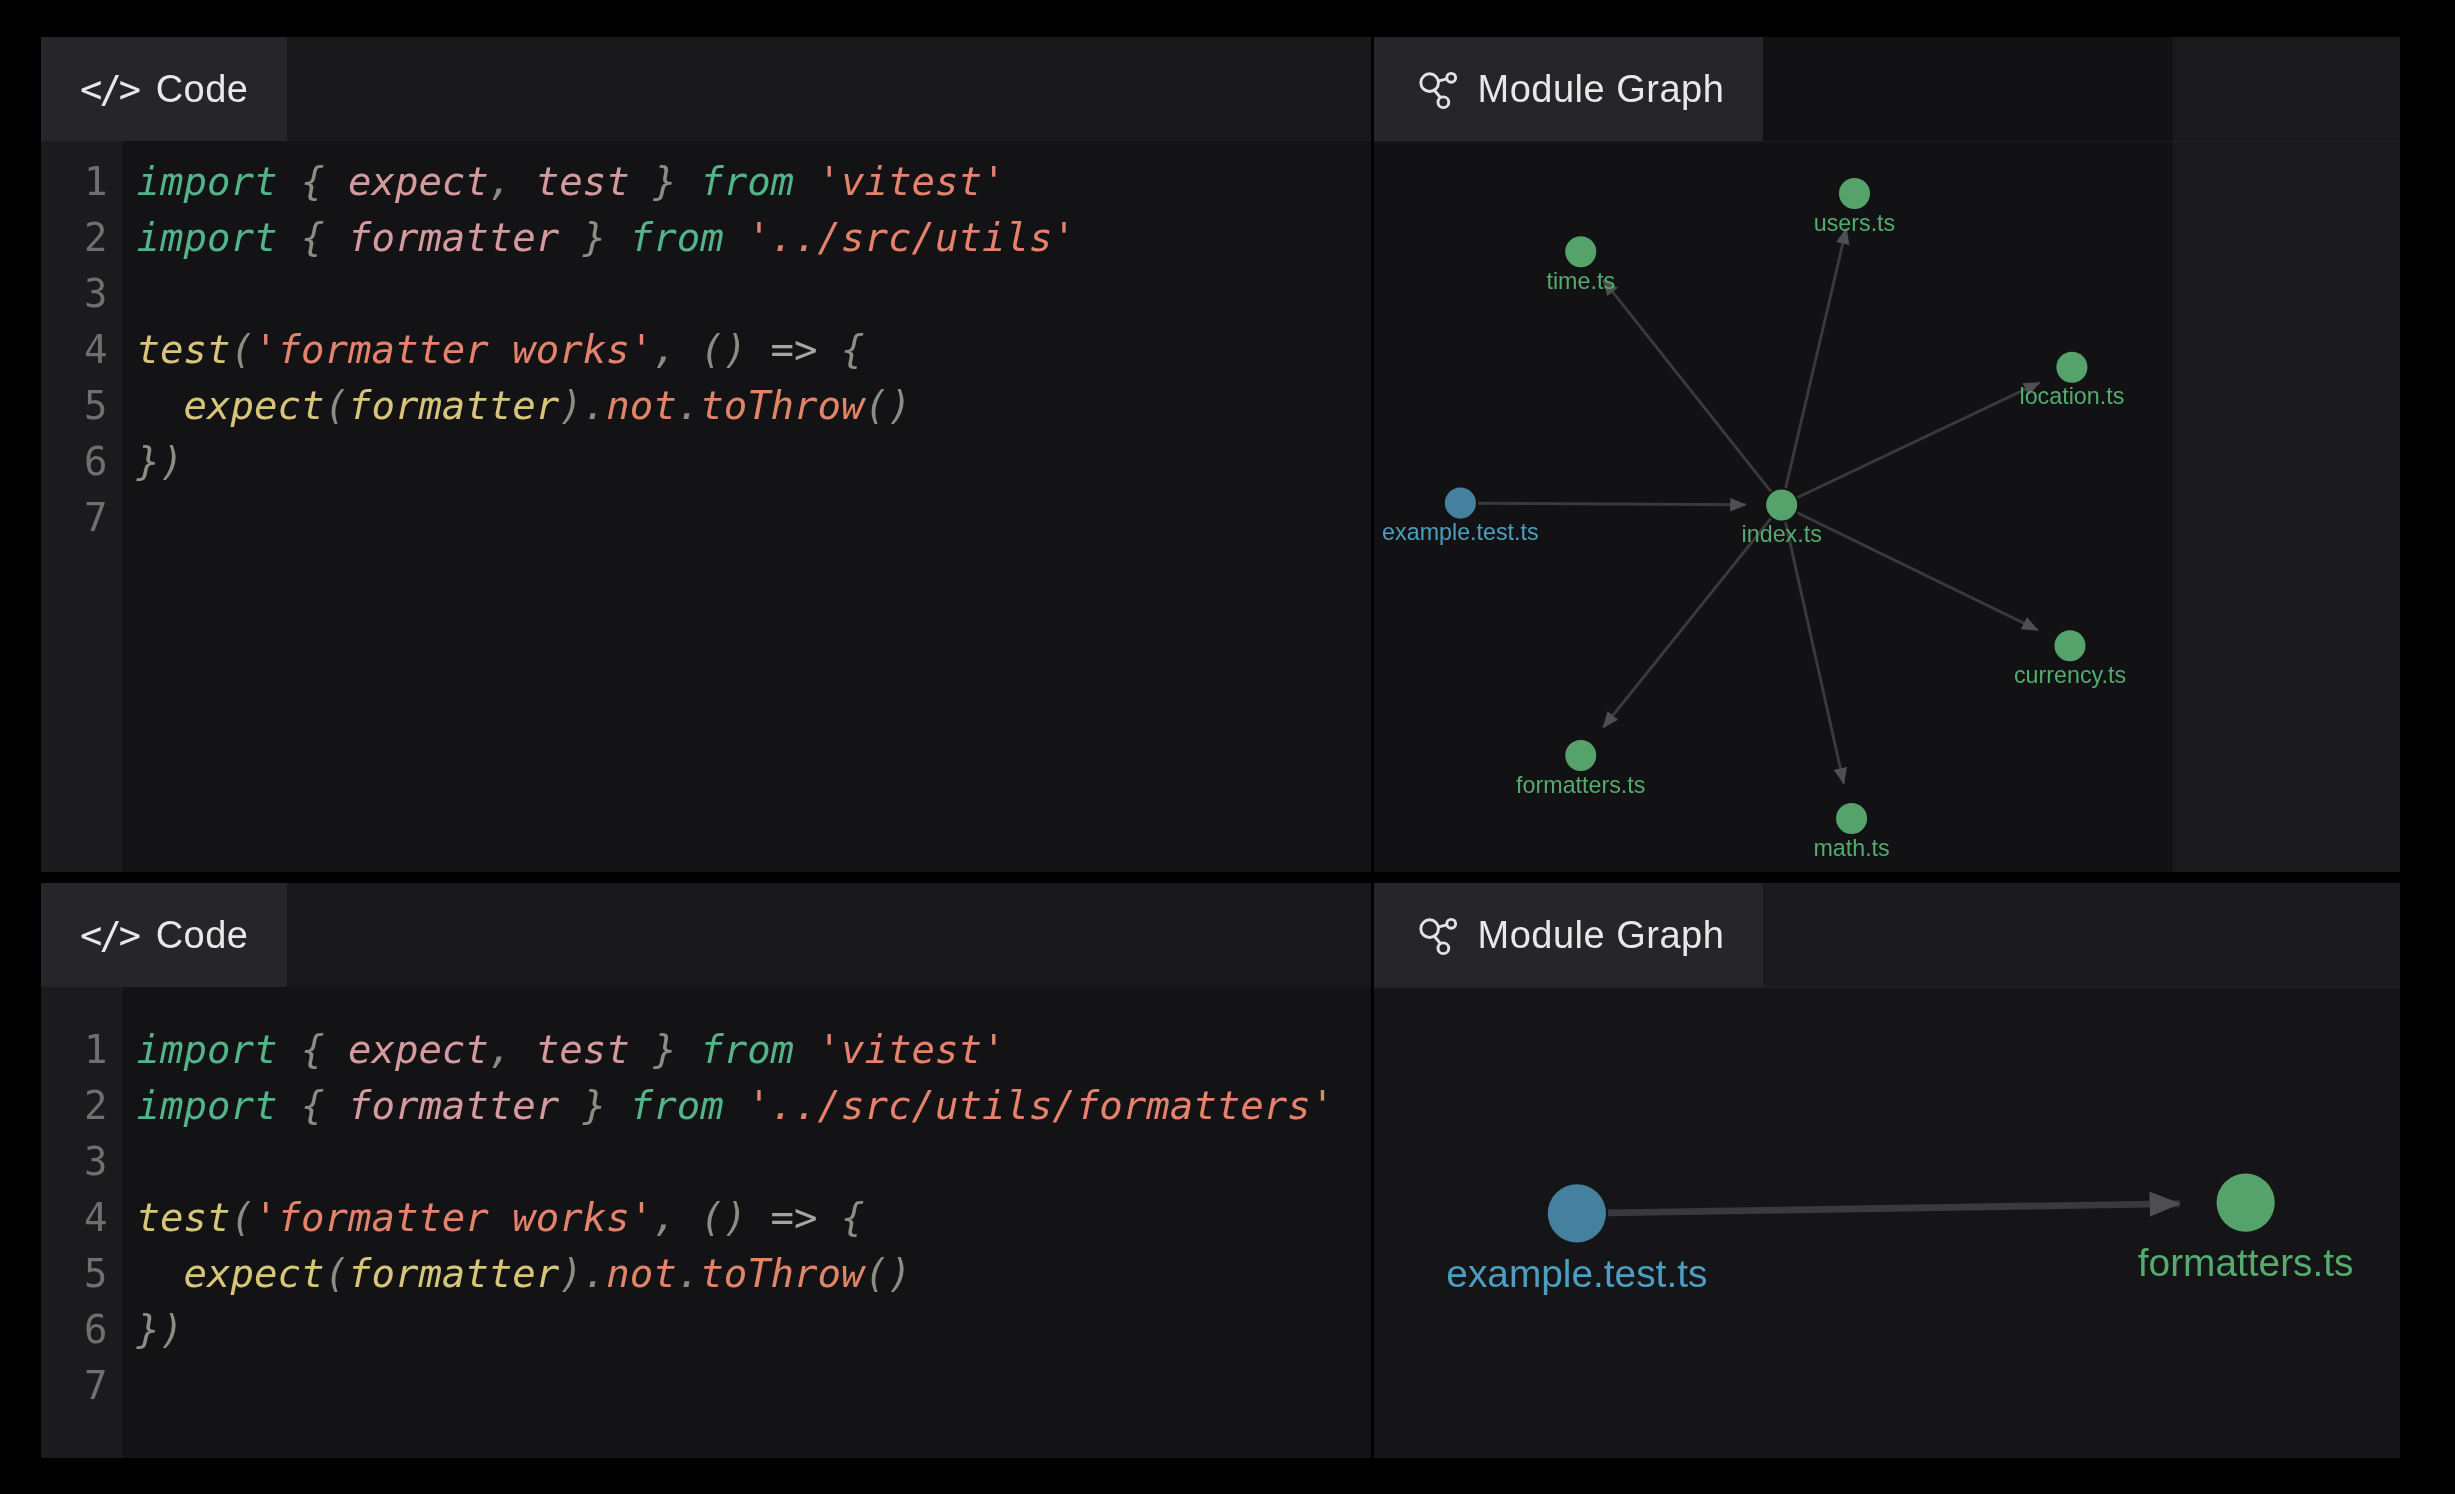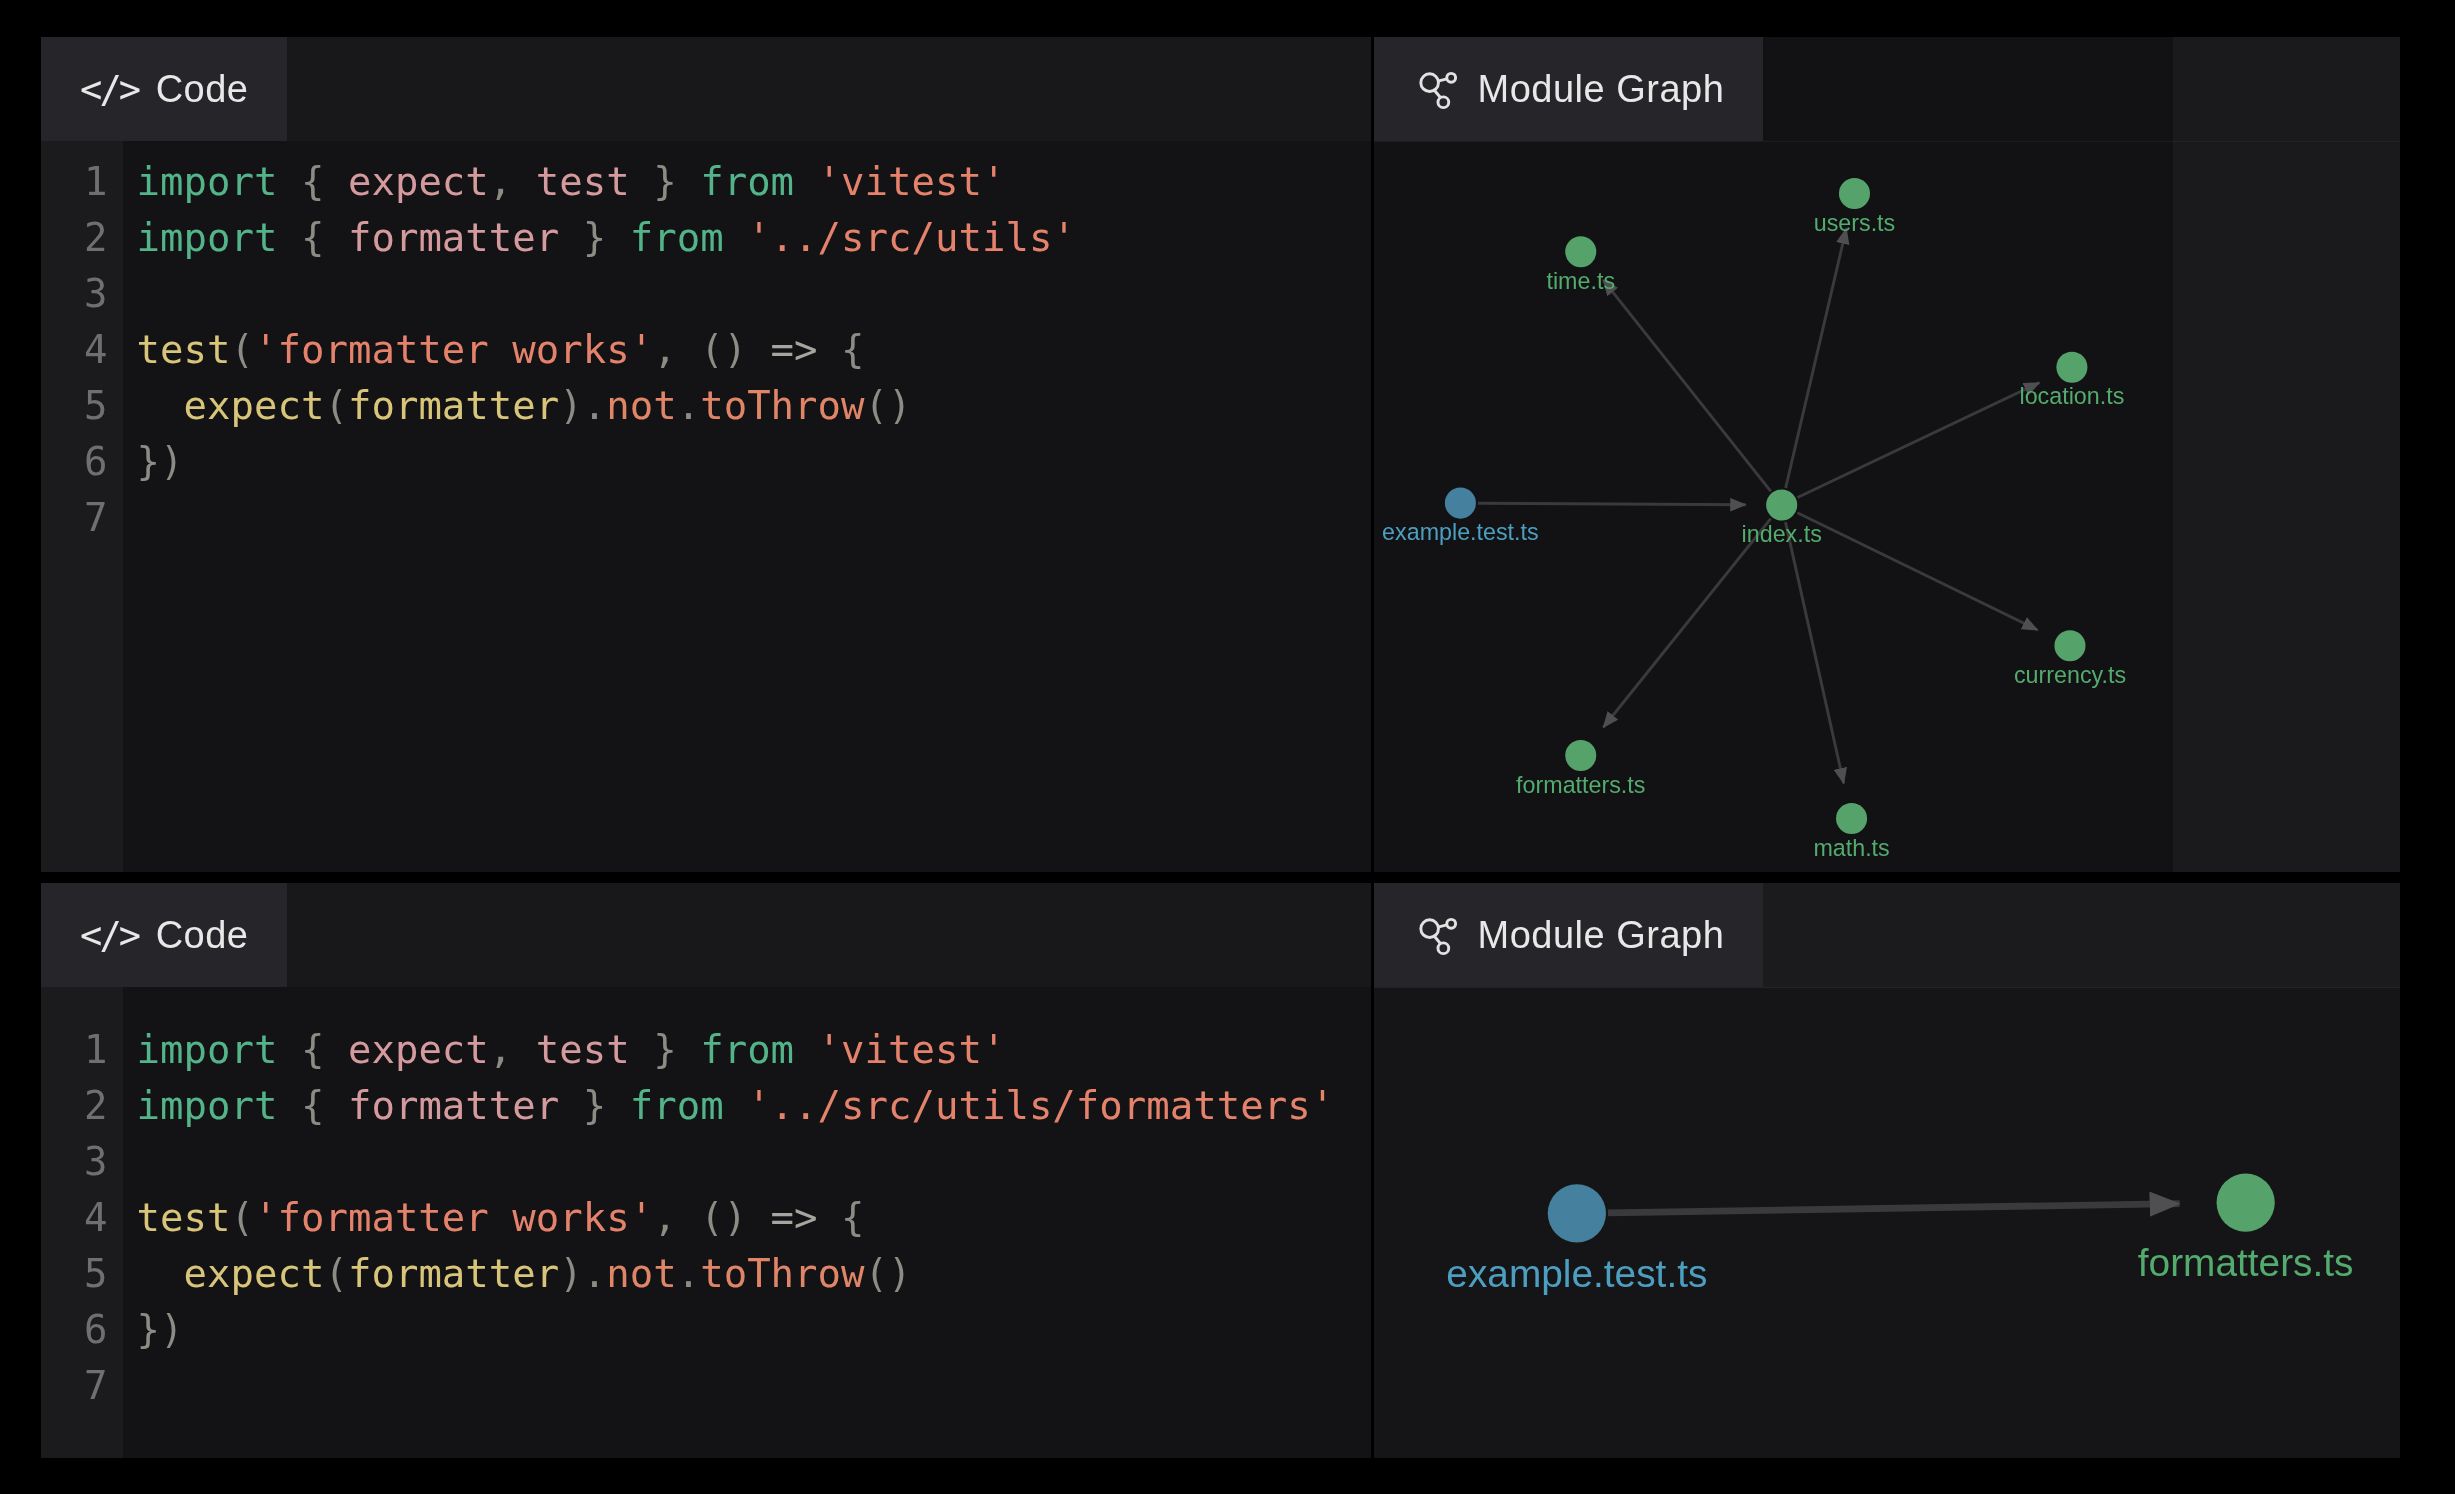--- a/index.html
+++ b/index.html
@@ -23,21 +23,21 @@
   
   .body{position:absolute;left:0;right:0;bottom:0;top:104px;}
   .gutterbg{position:absolute;left:0;top:0;bottom:0;width:82px;background:#1b1b1d;}
   .code{position:relative;margin:0;font-family:"DejaVu Sans Mono",monospace;font-size:39px;
         line-height:56px;white-space:pre;}
   #code-top .code{padding-top:12.6px;}
   #code-bot .code{padding-top:35px;}
   .ln-row{display:flex;}
   .ln{display:inline-block;width:82px;padding-right:15.5px;box-sizing:border-box;text-align:right;
       color:var(--line_num);flex:none;}
-  .lx{padding-left:13.6px;}
+  .lx{padding-left:13.6px;font-style:italic;}
   .tok-kw{color:var(--kw)} .tok-pu{color:var(--punct)} .tok-id{color:var(--import_id)}
   .tok-fn{color:var(--func)} .tok-str{color:var(--string)} .tok-pr{color:var(--prop)}
   .tok-ar{color:var(--arrow_op)}
   
   .canvas-col{position:absolute;left:0;top:0;width:799px;height:100%;background:#121214;z-index:1;}
   .graph{position:absolute;left:0;top:104px;z-index:2;}
   .graph text{font-family:"Liberation Sans",sans-serif;}
 </style>
 </head>
 <body>

